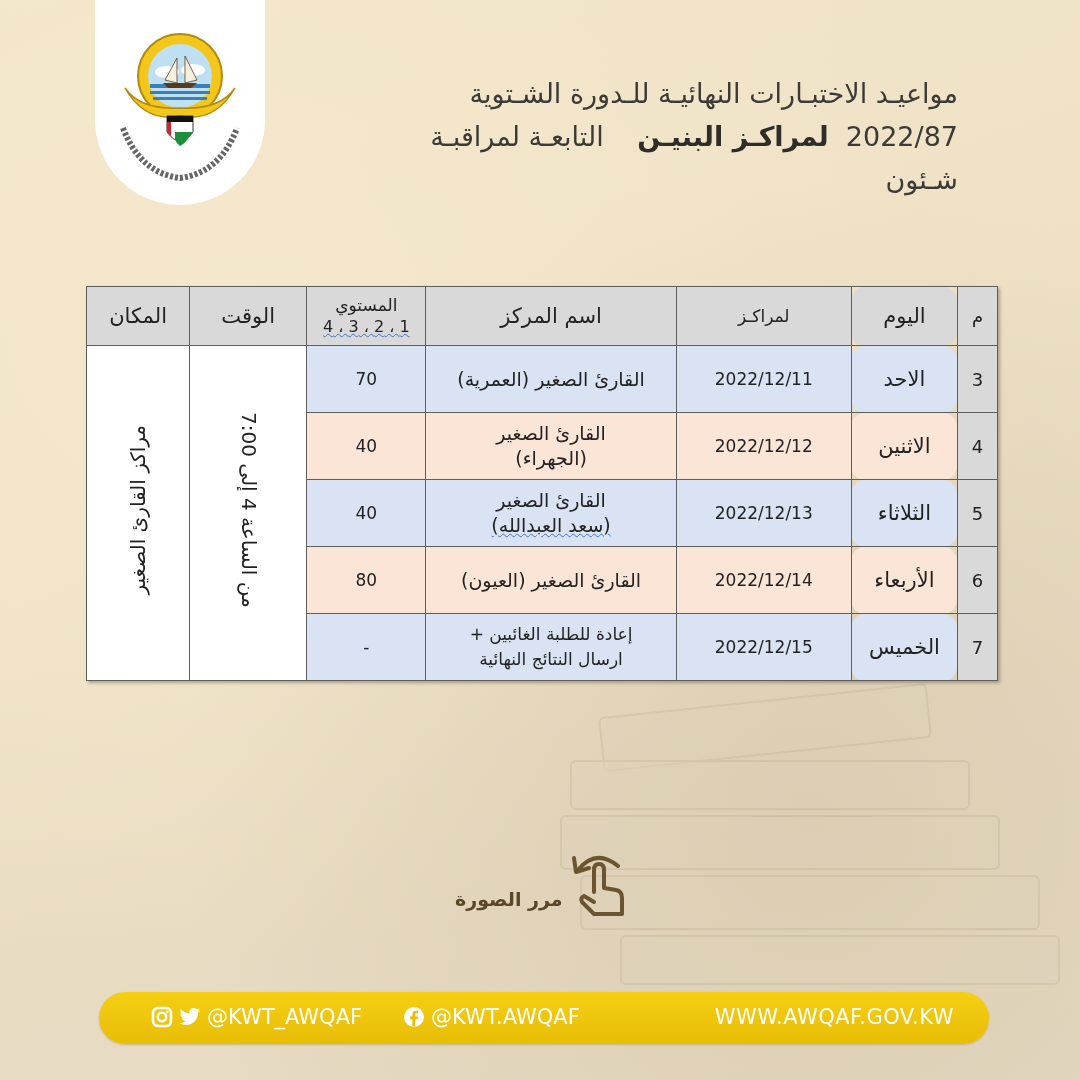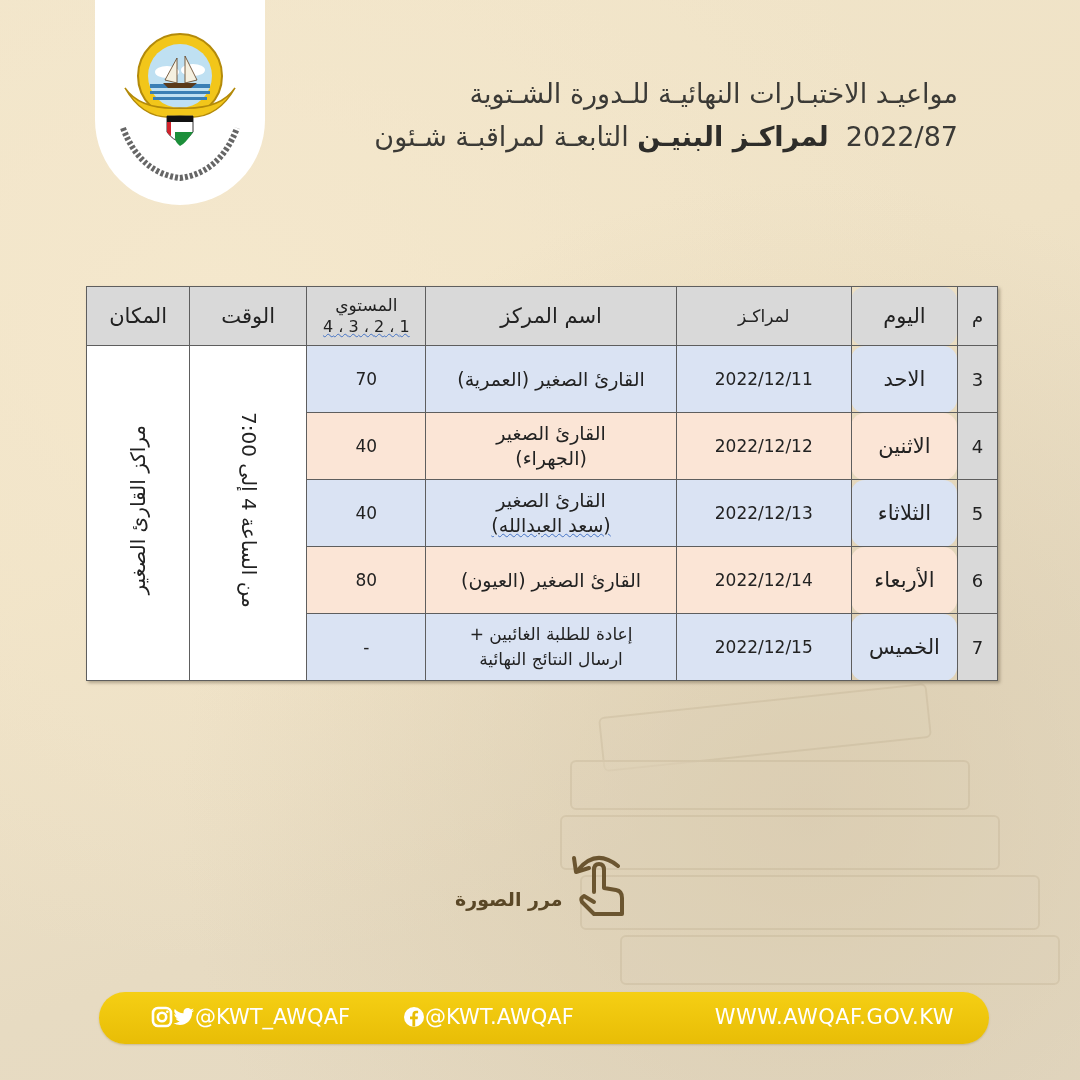--- a/index.html
+++ b/index.html
@@ -26,21 +26,21 @@
   }
   .logo-card svg { width: 150px; height: 160px; margin-top: 10px; }
 
   .title {
     position: absolute; right: 122px; top: 72px; width: 600px;
     direction: rtl; text-align: right;
     font-family: "DejaVu Sans", sans-serif;
     font-size: 27px; line-height: 43px; color: #3b3a36;
     letter-spacing: 0.5px;
   }
-  .title b { font-weight: bold; color: #2e2d2a; }
+  .title b { font-weight: bold; color: #2e2d2a; margin-left: 25px; }
 
   table.schedule {
     position: absolute; left: 86px; top: 286px;
     width: 912px; border-collapse: collapse;
     direction: rtl;
     font-family: "DejaVu Sans", sans-serif;
     box-shadow: 2px 2px 3px rgba(60,50,30,0.35);
   }
   table.schedule th, table.schedule td {
     border: 1.3px solid #5e5e5e;
@@ -85,21 +85,21 @@
   .swipe-icon { position: absolute; left: 113px; top: 0; width: 60px; height: 66px; }
 
   .footer-bar {
     position: absolute; left: 99px; top: 992px; width: 890px; height: 52px;
     border-radius: 26px;
     background: linear-gradient(180deg, #f5cf14 0%, #e8bd06 100%);
     box-shadow: 0 1px 2px rgba(120,90,0,0.25);
     font-family: "DejaVu Sans", sans-serif;
     color: #ffffff; font-size: 21px;
   }
-  .social { position: absolute; top: 13px; display: flex; align-items: center; gap: 0; }
+  .social { position: absolute; top: 13px; display: flex; align-items: center; gap: 6px; }
   .social.ig-tw { left: 52px; }
   .social.fb { left: 304px; }
   .website { position: absolute; right: 35px; top: 13px; letter-spacing: 0.5px; }
   .sicon { display: inline-block; width: 22px; height: 22px; }
 </style>
 </head>
 <body>
 
 <div class="books">
   <div class="book" style="left:40px;top:10px;width:330px;height:55px;transform:rotate(-6deg);"></div>

